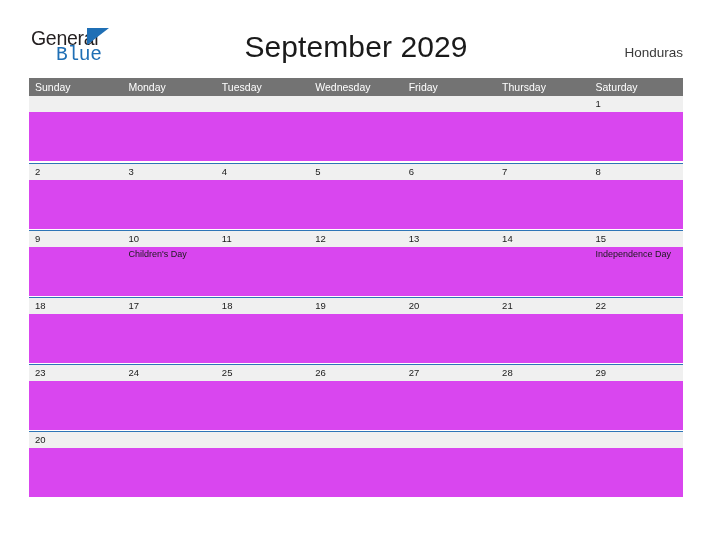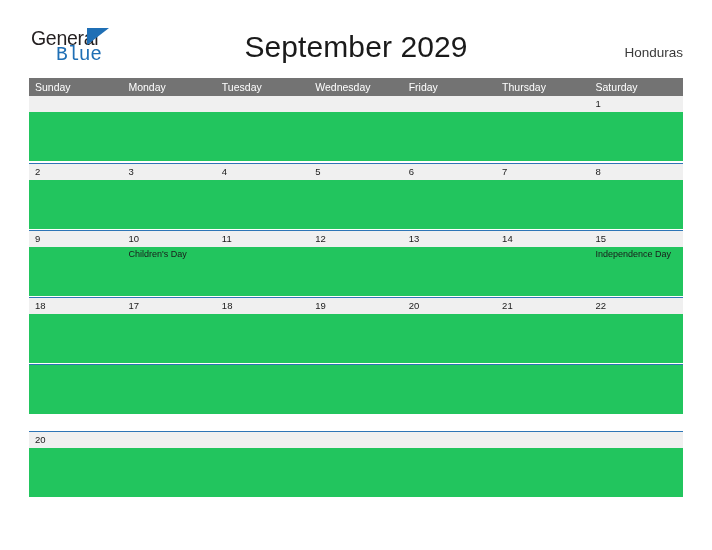--- a/index.html
+++ b/index.html
@@ -122,21 +122,21 @@
   }
 
   .day-strip {
     display: flex;
     height: 16px;
     background: #f0f0f0;
   }
   .day-body {
     display: flex;
     height: 49px;
-    background: #22c55e;
+    background: #d946ef;
   }
 
   .day-num-cell {
     flex: 1 1 0;
     box-sizing: border-box;
     padding-left: 6px;
     font-size: 9.5px;
     line-height: 16px;
     color: #1a1a1a;
     font-family: "Liberation Sans", sans-serif;
@@ -260,20 +260,29 @@
         <div class="day-evt-cell"></div>
         <div class="day-evt-cell"></div>
         <div class="day-evt-cell"></div>
         <div class="day-evt-cell"></div>
         <div class="day-evt-cell"></div>
         <div class="day-evt-cell"></div>
       </div>
     </div>
 
     <div class="week-row">
+      <div class="day-strip">
+        <div class="day-num-cell">23</div>
+        <div class="day-num-cell">24</div>
+        <div class="day-num-cell">25</div>
+        <div class="day-num-cell">26</div>
+        <div class="day-num-cell">27</div>
+        <div class="day-num-cell">28</div>
+        <div class="day-num-cell">29</div>
+      </div>
       <div class="day-body">
         <div class="day-evt-cell"></div>
         <div class="day-evt-cell"></div>
         <div class="day-evt-cell"></div>
         <div class="day-evt-cell"></div>
         <div class="day-evt-cell"></div>
         <div class="day-evt-cell"></div>
         <div class="day-evt-cell"></div>
       </div>
     </div>

